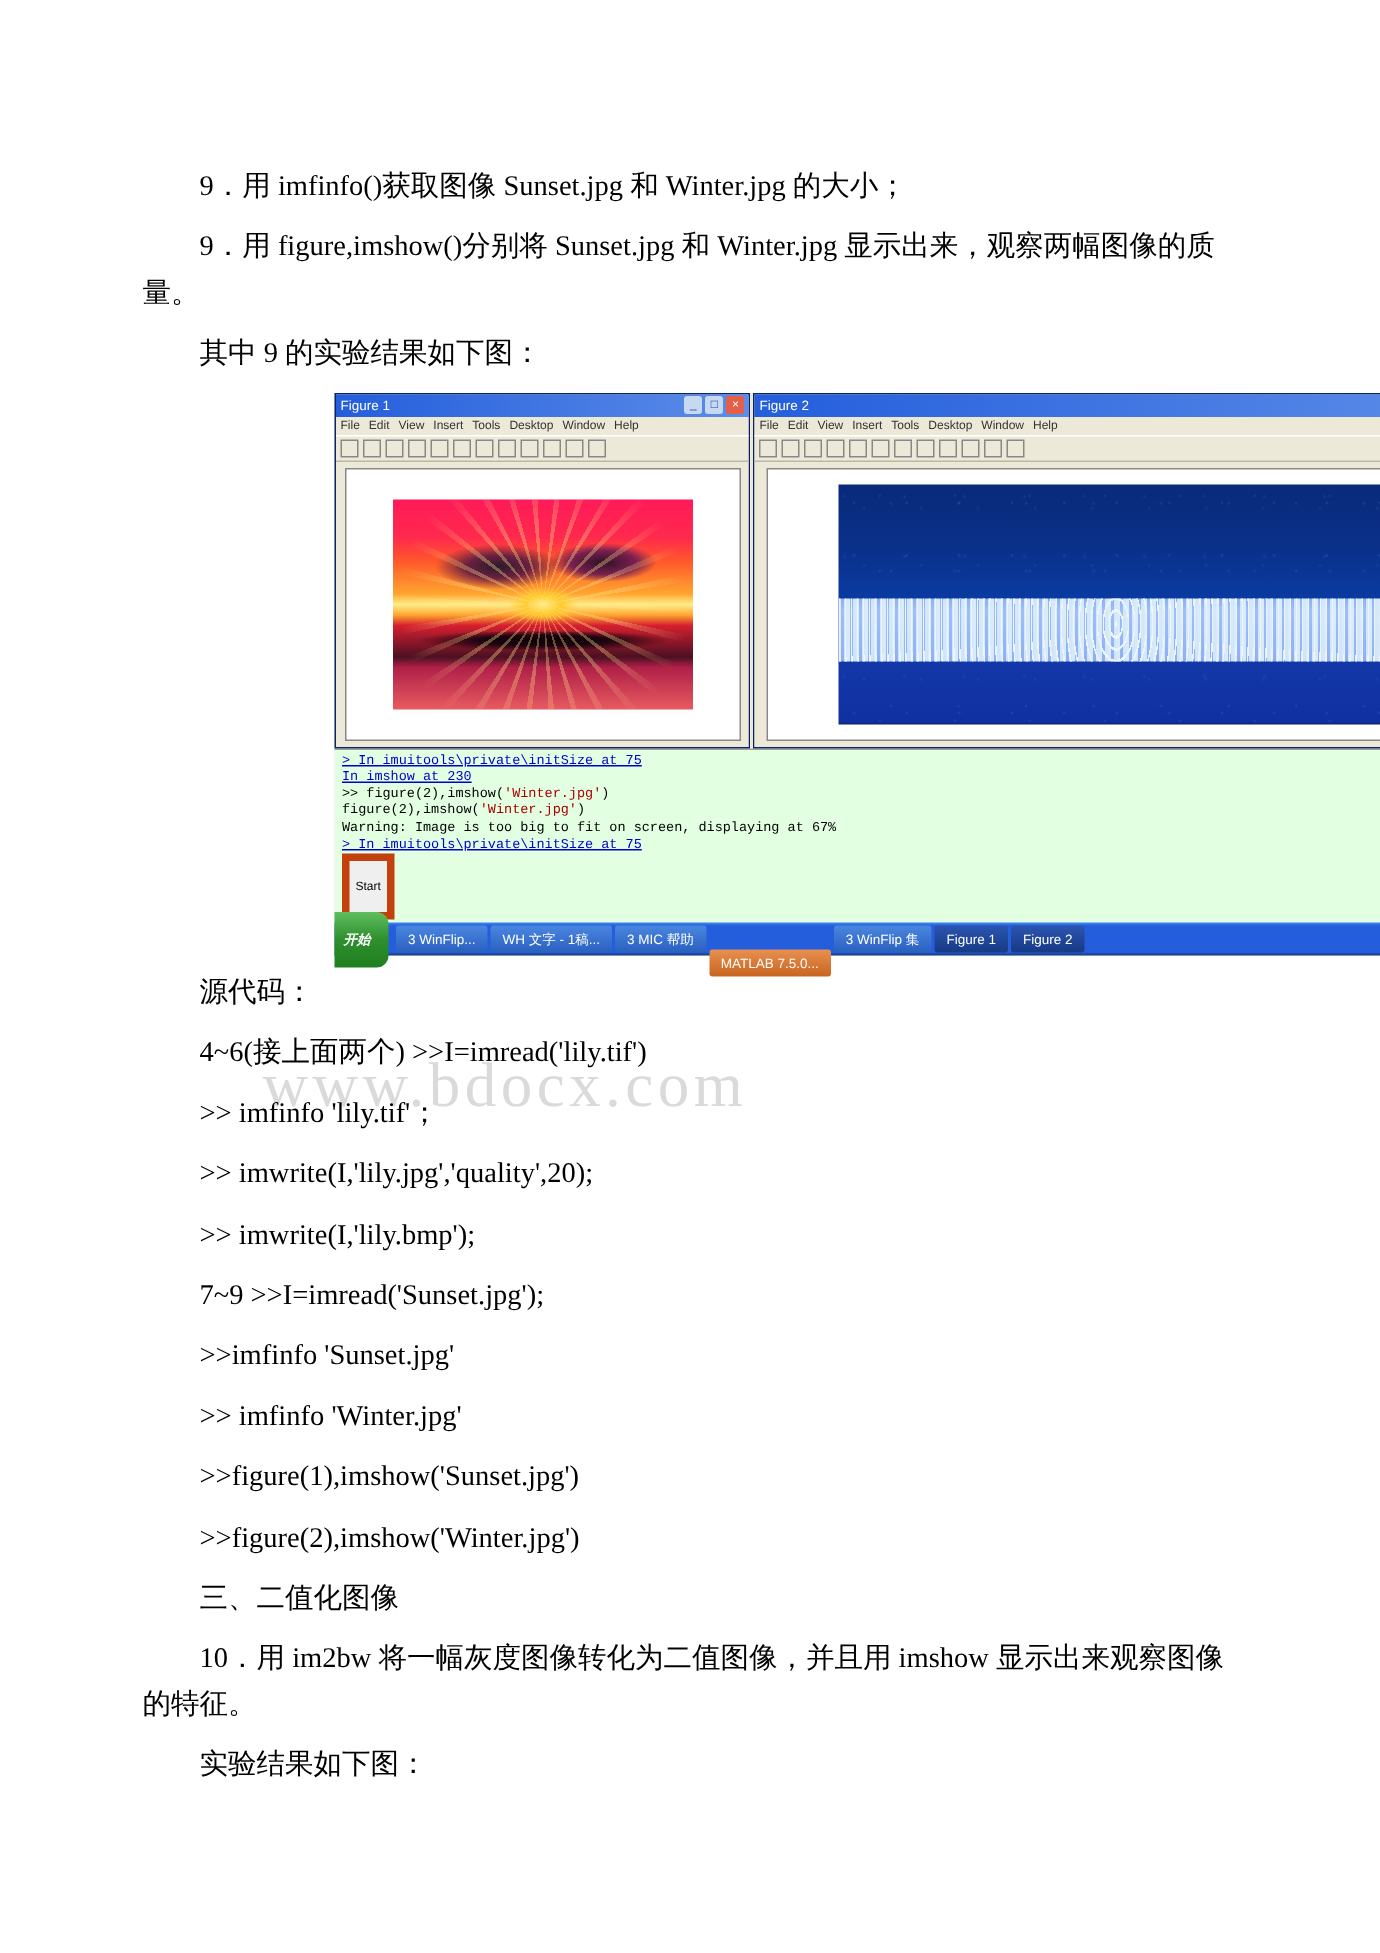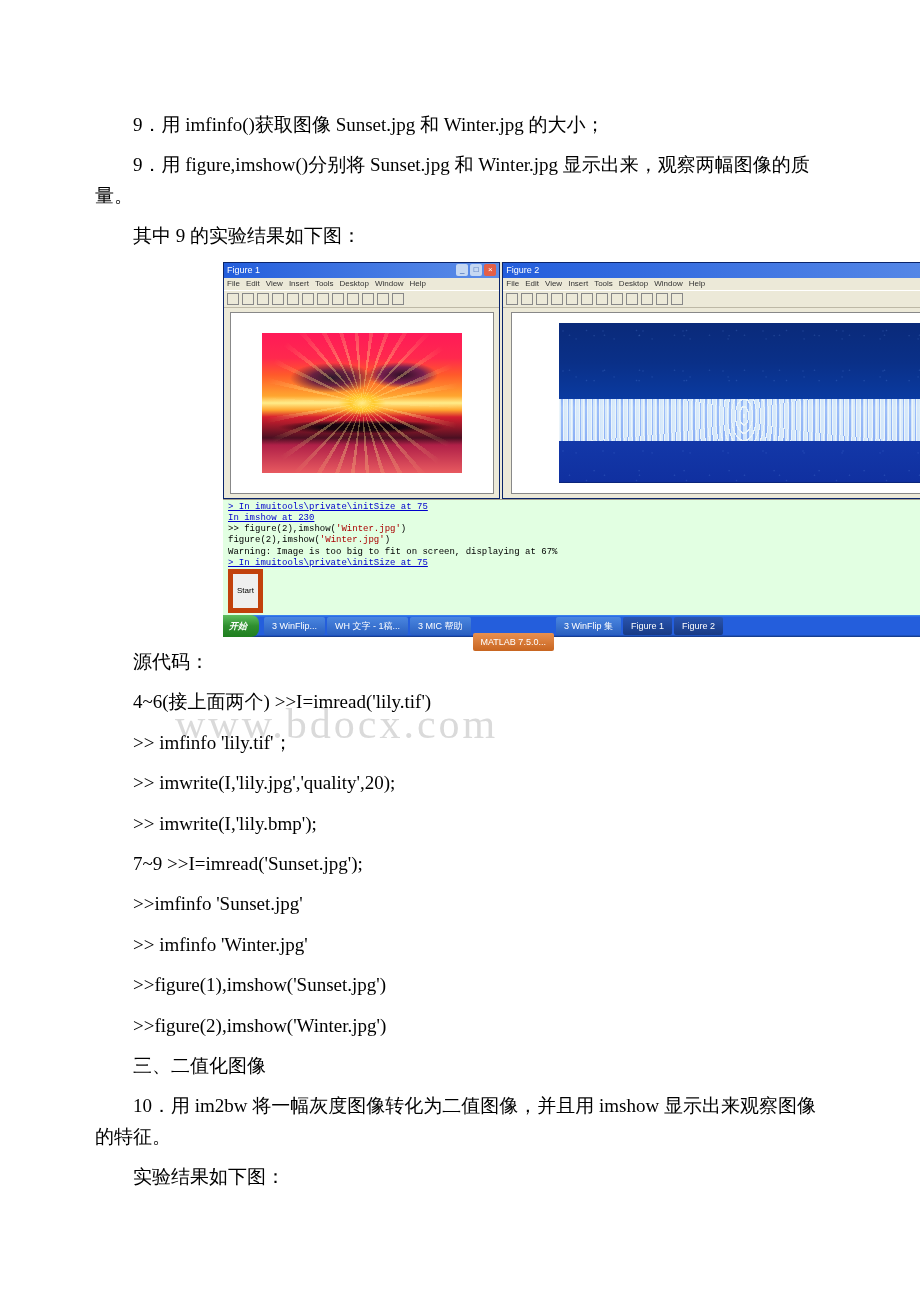--- a/index.html
+++ b/index.html
@@ -206,21 +206,21 @@
     height: 22px;
     width: 763px;
     background: linear-gradient(to bottom, #3f8cf3, #245edc 10%, #245edc 90%, #12357a);
     display: flex;
     align-items: center;
     font-family: Tahoma, sans-serif;
     font-size: 9px;
     color: #fff;
   }
   .taskbar .startbtn {
-    height: 22px;
+    height: 37px;
     padding: 0 12px 0 6px;
     background: linear-gradient(to bottom, #5fbf5f, #2f8f2f 50%, #1f7f1f);
     border-radius: 0 8px 8px 0;
     display: flex;
     align-items: center;
     font-weight: bold;
     font-style: italic;
     margin-right: 4px;
     text-align: center;
   }

